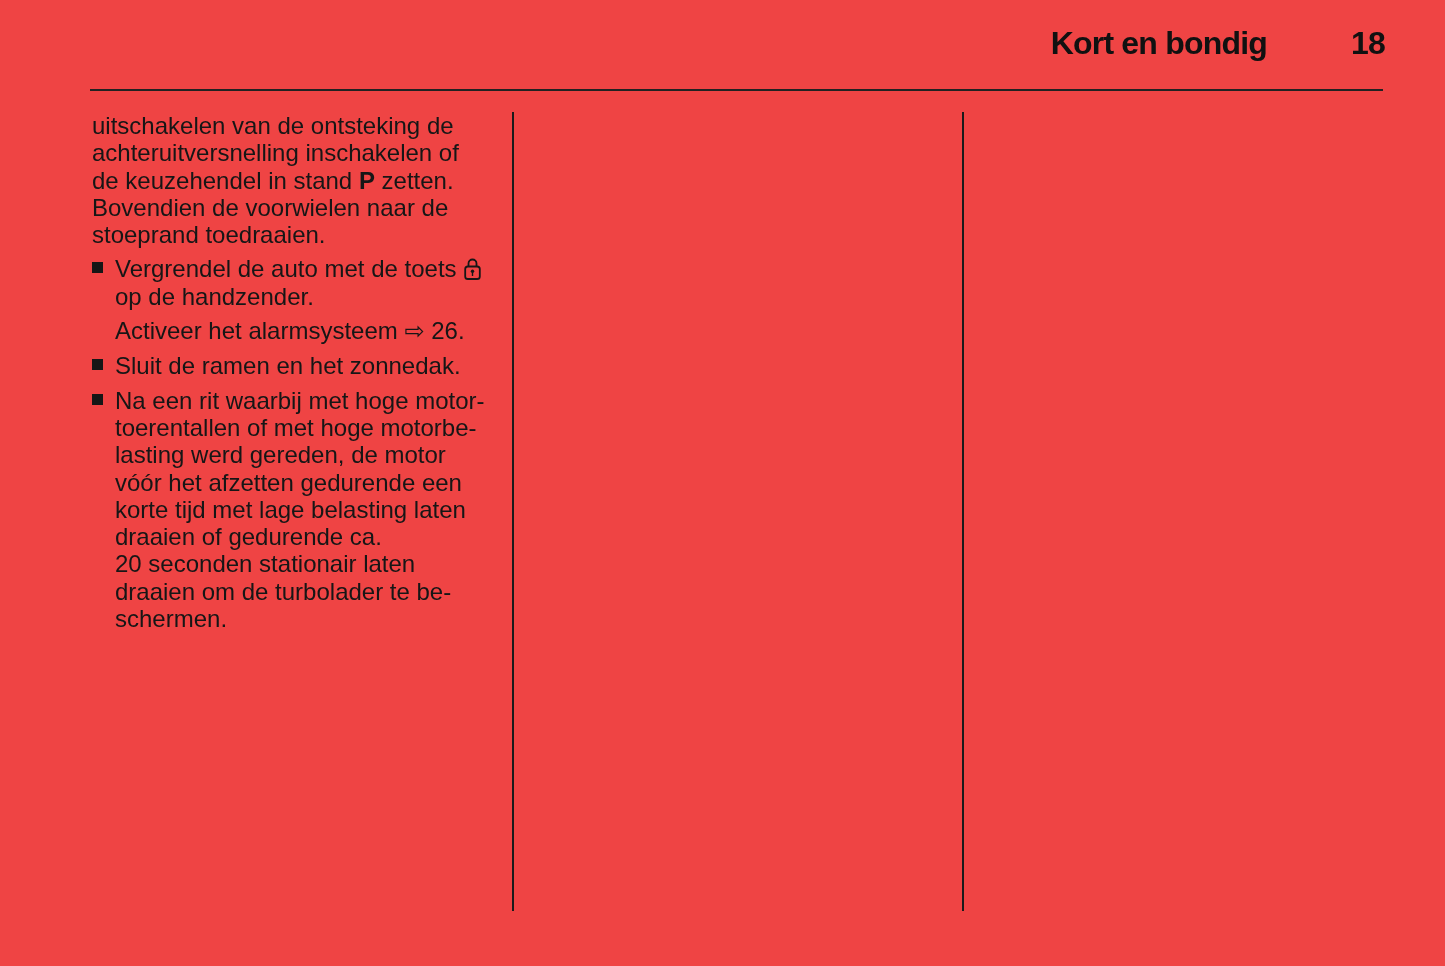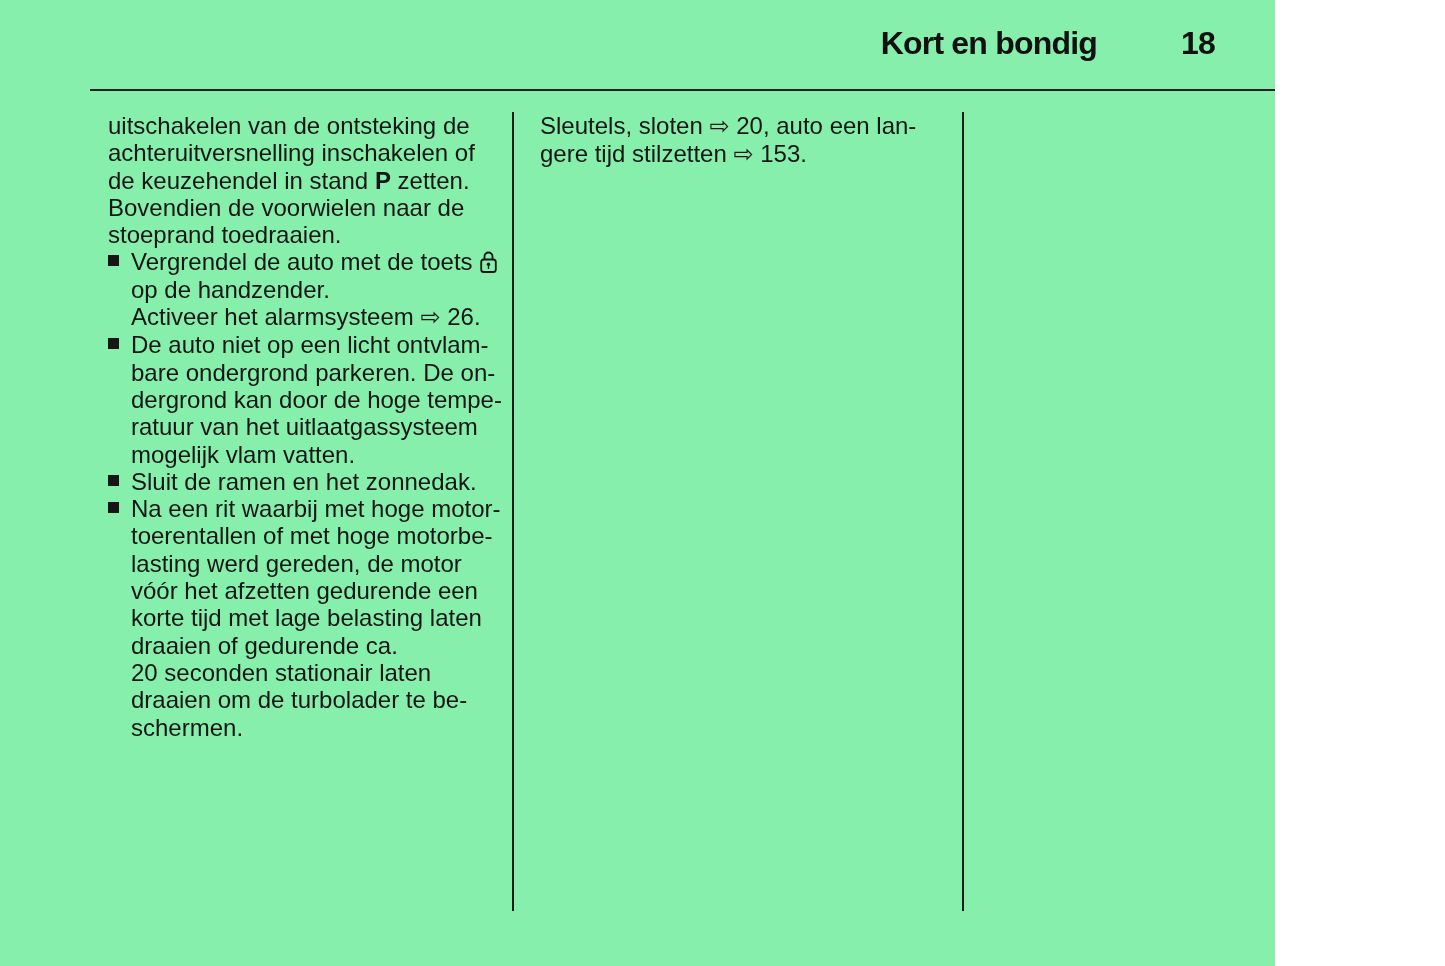--- a/index.html
+++ b/index.html
@@ -4,22 +4,22 @@
 <style>
   html, body { margin: 0; padding: 0; }
   body {
     width: 1445px; height: 966px;
     background: #ffffff;
     font-family: "Liberation Sans", "DejaVu Sans", sans-serif;
     color: #161616;
   }
   .page {
     position: relative;
-    width: 1275px; height: 966px;
-    background: #86efac;
+    width: 1445px; height: 966px;
+    background: #ef4444;
     overflow: hidden;
   }
   .header {
     position: absolute;
     top: 27px; right: 60px;
     display: flex;
     align-items: flex-start;
     gap: 84px;
     font-weight: bold;
     font-size: 32px;
@@ -40,25 +40,25 @@
     background: #1a1a1a;
   }
   .col-divider.d1 { left: 512px; }
   .col-divider.d2 { left: 962px; }
   .col {
     position: absolute;
     top: 112px;
     font-size: 24px;
     line-height: 27.3px;
   }
-  .col.c1 { left: 108px;  width: 410px; }
+  .col.c1 { left: 92px;  width: 410px; }
   .col.c2 { left: 540px; width: 410px; }
   .col.c3 { left: 990px; width: 393px; }
   .block { white-space: pre-line; }
-  .block + .block { }
+  .block + .block { margin-top: 7px; }
   .block.bullet { display: flex; }
   .block.bullet .marker {
     flex: none;
     width: 11px; height: 11px;
     margin: 7px 12px 0 0;
     background: #161616;
   }
   .block.bullet .btext { flex: 1; white-space: pre-line; }
   .block.paragraph-indent { padding-left: 23px; }
   .ref-arrow {
@@ -95,35 +95,26 @@
 Bovendien de voorwielen naar de
 stoeprand toedraaien.</div>
       <div class="block bullet"><span class="marker"></span><div class="btext">Vergrendel de auto met de toets <span class="lock-icon-wrap"><svg width="19" height="26" viewBox="0 0 19 26" xmlns="http://www.w3.org/2000/svg">
               <path d="M5.5 11 V7.5 a4 4 0 0 1 8 0 V11" fill="none" stroke="#161616" stroke-width="1.8"></path>
               <rect x="2.2" y="10.5" width="14.6" height="12.5" rx="2.6" fill="none" stroke="#161616" stroke-width="1.8"></rect>
               <circle cx="9.5" cy="15.3" r="1.7" fill="#161616"></circle>
               <rect x="8.8" y="16" width="1.4" height="4" fill="#161616"></rect>
             </svg></span>
 op de handzender.</div></div>
       <div class="block paragraph-indent">Activeer het alarmsysteem <span class="ref-arrow">⇨</span> 26.</div>
-      <div class="block bullet"><span class="marker"></span><div class="btext">De auto niet op een licht ontvlam-
-bare ondergrond parkeren. De on-
-dergrond kan door de hoge tempe-
-ratuur van het uitlaatgassysteem
-mogelijk vlam vatten.</div></div>
       <div class="block bullet"><span class="marker"></span><div class="btext">Sluit de ramen en het zonnedak.</div></div>
       <div class="block bullet"><span class="marker"></span><div class="btext">Na een rit waarbij met hoge motor-
 toerentallen of met hoge motorbe-
 lasting werd gereden, de motor
 vóór het afzetten gedurende een
 korte tijd met lage belasting laten
 draaien of gedurende ca.
 20 seconden stationair laten
 draaien om de turbolader te be-
 schermen.</div></div>
     </div>
-  <div class="col c2">
-      <div class="block paragraph">Sleutels, sloten <span class="ref-arrow">⇨</span> 20, auto een lan-
-gere tijd stilzetten <span class="ref-arrow">⇨</span> 153.</div>
-    </div>
   <div class="col c3"></div>
 
 </div>
 
 </body></html>

